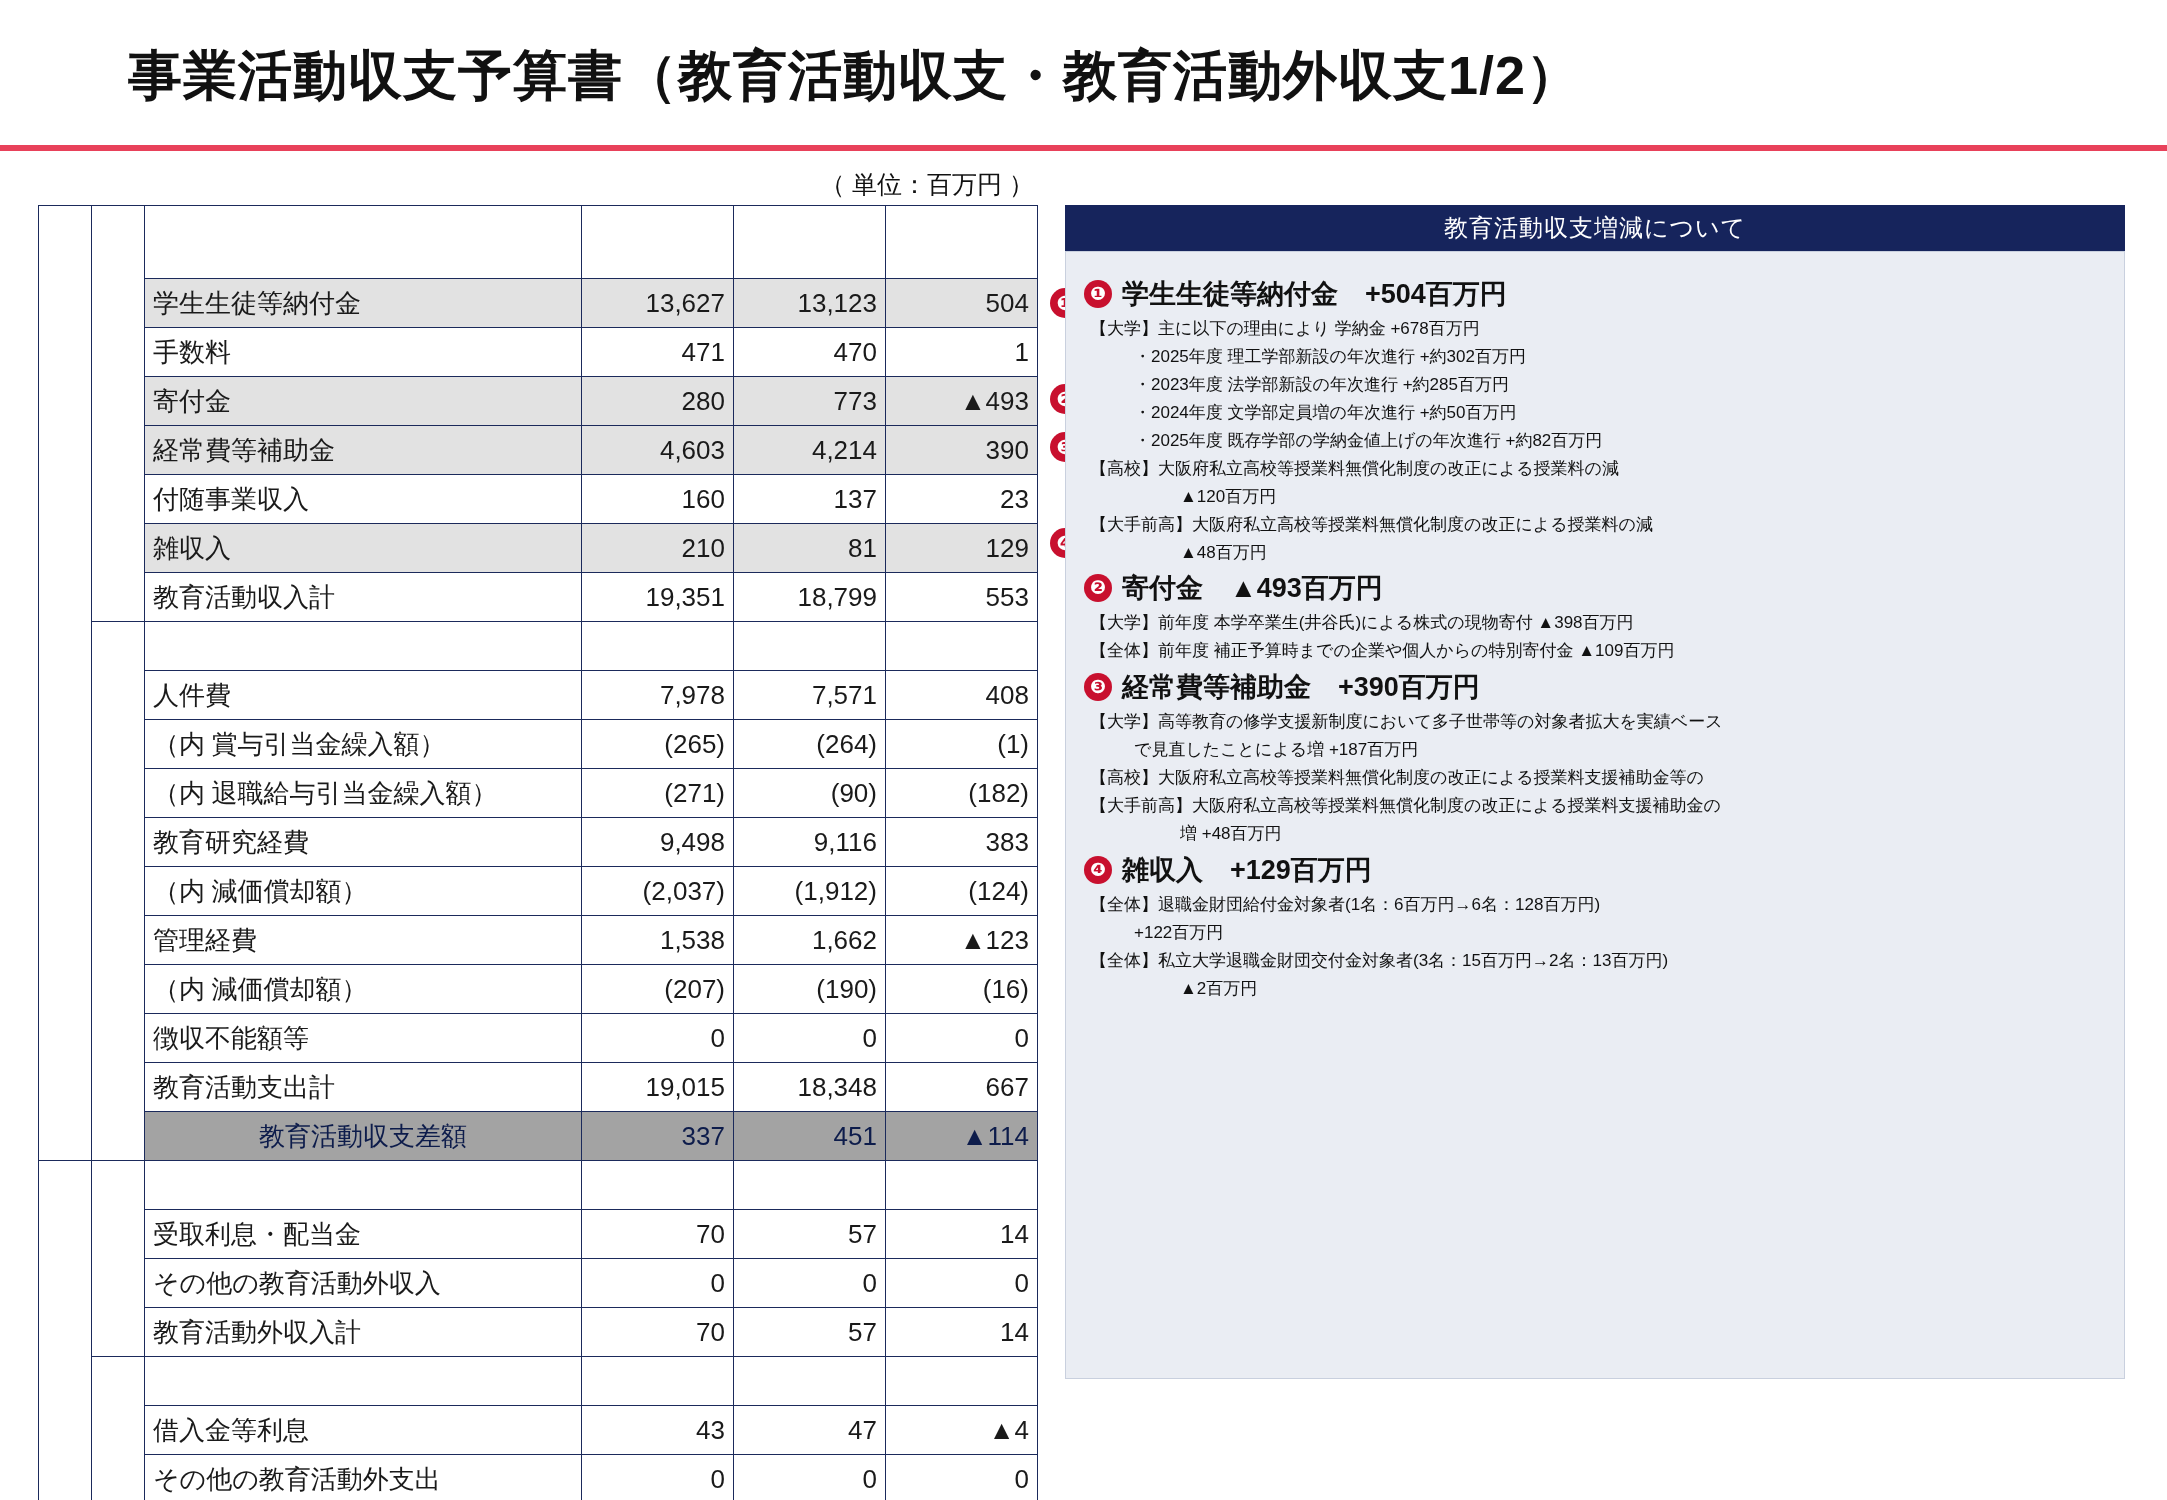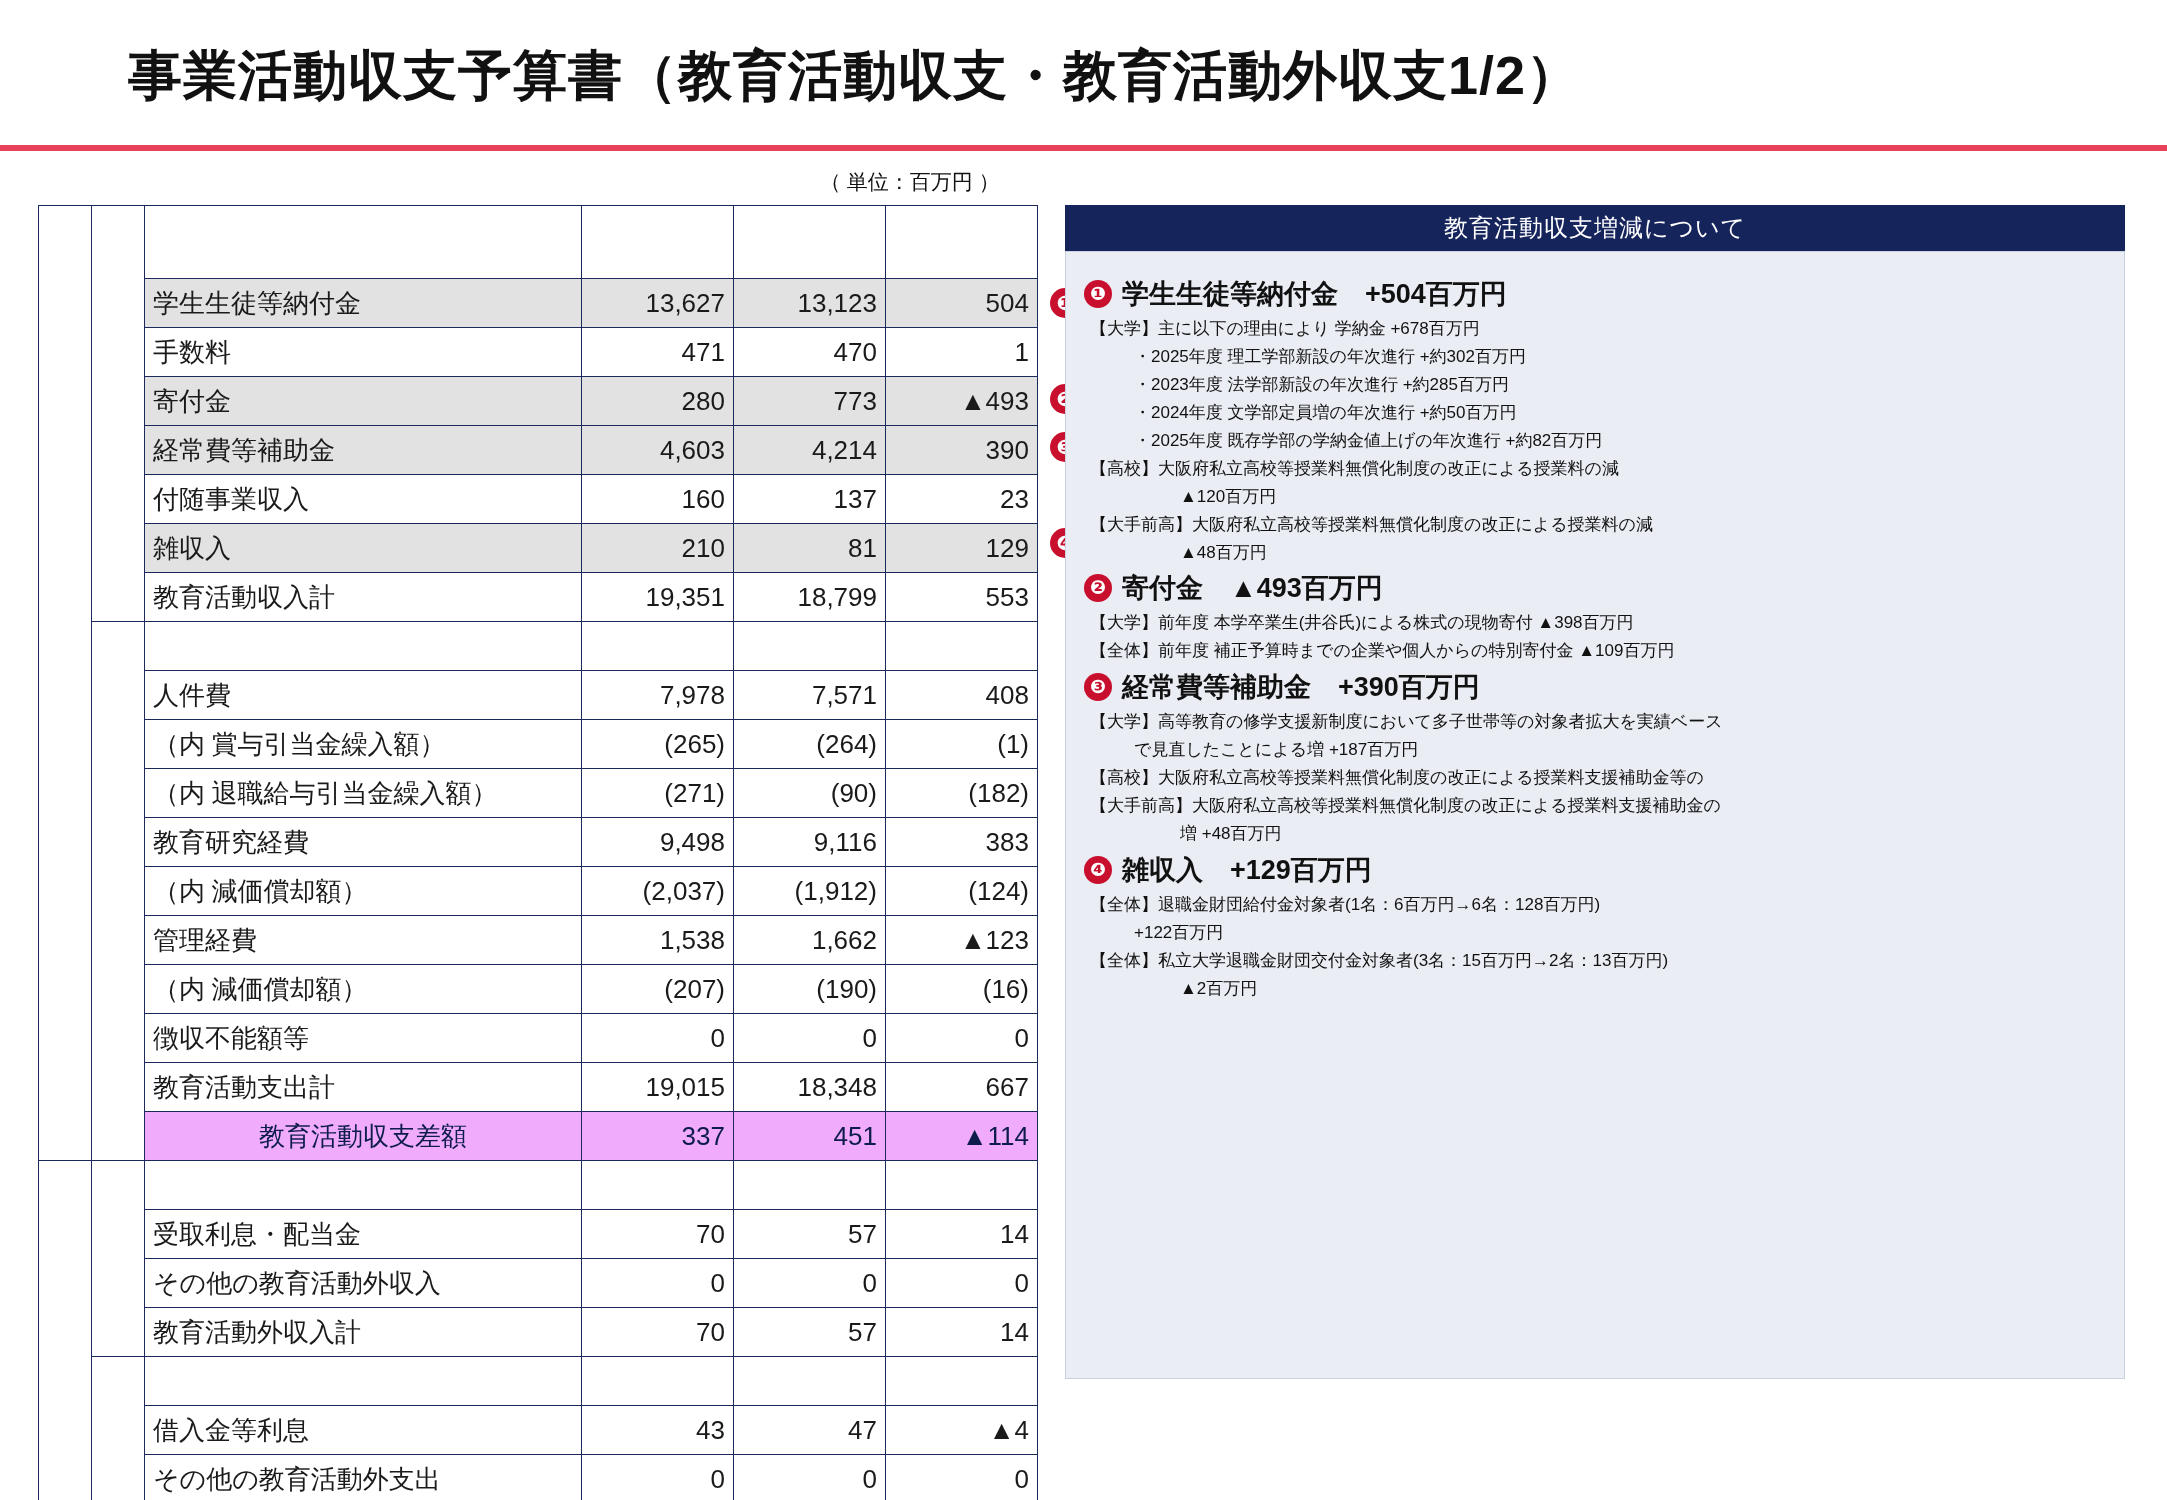--- a/index.html
+++ b/index.html
@@ -17,21 +17,21 @@
     color:#111;
     white-space:nowrap;
     margin-left:40px;
   }
   .title-rule{
     position:absolute;left:0;top:145px;width:2167px;height:6px;
     background:#e8415a;
   }
   .unit-note{
     position:absolute;left:820px;top:168px;
-    font-size:21px;color:#111;
+    font-size:25px;color:#111;
   }
 
   
   .table-wrap{
     position:absolute;left:38px;top:205px;width:1000px;
   }
   table.fin{
     border-collapse:collapse;
     width:1000px;
     font-size:26px;
@@ -79,21 +79,21 @@
     border:1px solid #16245c;
     font-size:25px;
     line-height:1.15;
     height:48px;
   }
   td.hdr.two{height:72px;}
   td.item{text-align:left;font-size:26px;white-space:nowrap;font-family:Liberation Serif, serif;}
   td.num{text-align:right;font-size:26px;width:135px;white-space:nowrap;}
   tr.shade td{background:#e2e2e2;}
   tr.diffrow td{
-    background:#f0abfc;color:#0d1c4b;font-weight:normal;
+    background:#a3a3a3;color:#0d1c4b;font-weight:normal;
   }
   tr.diffrow td.item{text-align:center;}
   .indent{padding-left:26px;}
   .marker{
     position:absolute;
     width:30px;height:30px;border-radius:50%;
     background:#c8102e;color:#fff;
     font-size:20px;line-height:30px;text-align:center;
     font-weight:bold;
   }

